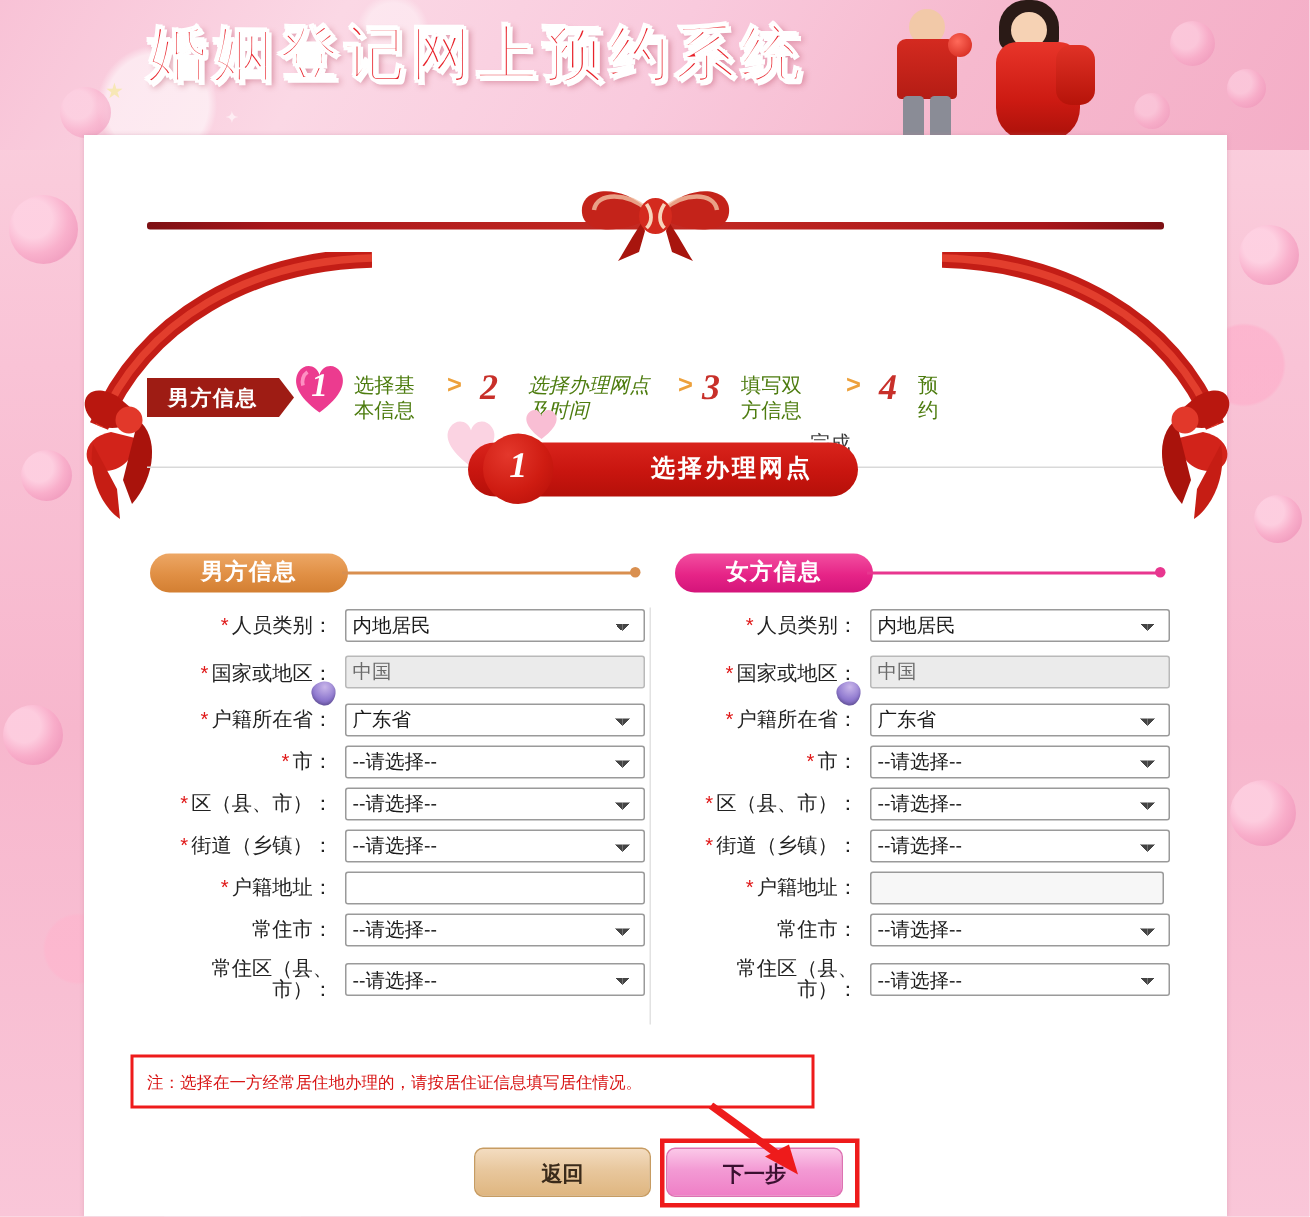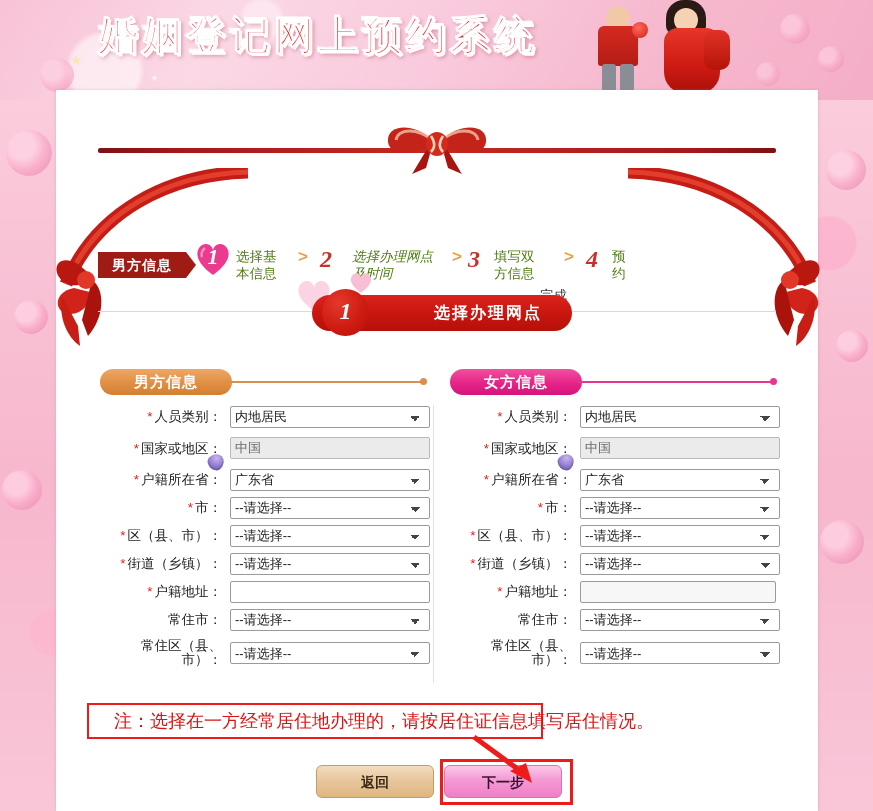--- a/index.html
+++ b/index.html
@@ -206,21 +206,21 @@
     box-shadow: inset -1px -1px 2px rgba(0,0,0,.2);
   }
 
   
   #note {
     position:absolute; left:87px; top:703px; width:456px; height:36px;
     border:2px solid #ee1b1b;
     display:flex; align-items:center;
   }
   #note-text {
-    font-size:18px; color:#d81515; padding-left:25px; white-space:nowrap;
+    font-size:11px; color:#d81515; padding-left:9px; white-space:nowrap;
   }
   #btns { position:absolute; left:316px; top:765px; width:250px; height:34px; }
   .btn {
     position:absolute; top:0; width:118px; height:33px;
     font-size:14px; font-weight:bold; color:#3a2a1a;
     line-height:33px; text-align:center;
     border-radius:6px; cursor:pointer;
   }
   #btn-back {
     left:0;

